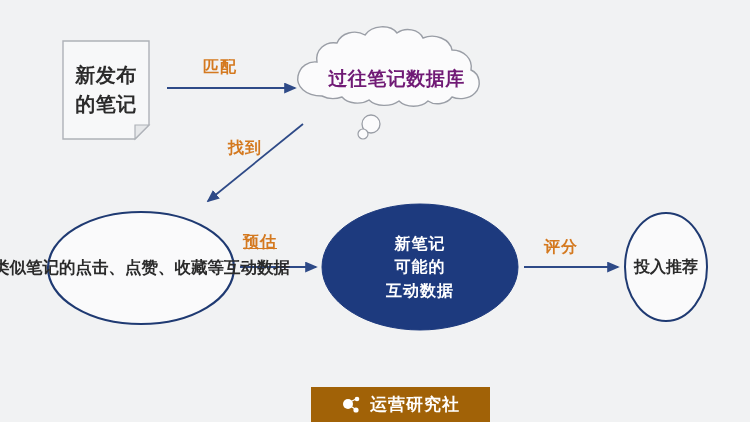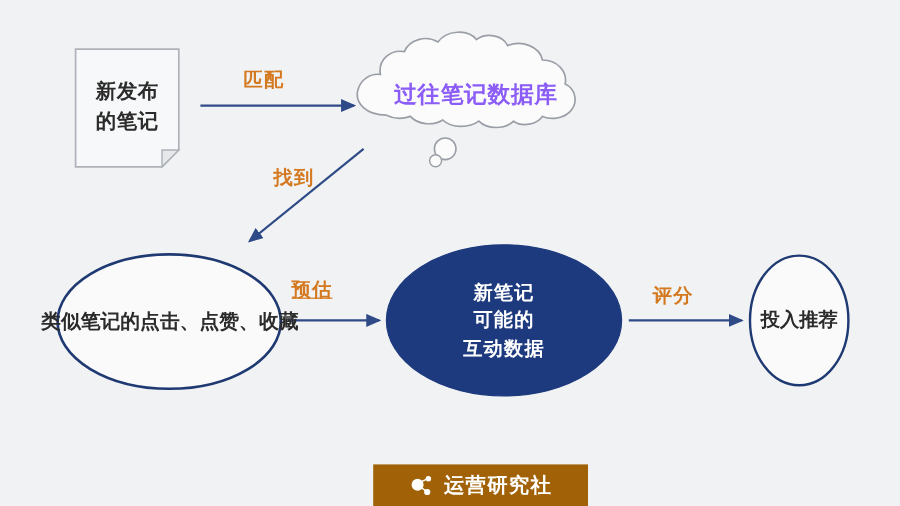--- a/index.html
+++ b/index.html
@@ -34,21 +34,21 @@
     top: 41px;
     width: 86px;
     height: 98px;
     display: flex;
     flex-direction: column;
     align-items: center;
     justify-content: center;
     z-index: 3;
   }
   .doc-text {
-    font-size: 17px;
+    font-size: 20px;
     font-weight: bold;
     color: #2b2b2b;
     line-height: 1.45;
     text-align: right;
     letter-spacing: 0.5px;
   }
 
   
   .cloud-node {
     position: absolute;
@@ -57,21 +57,21 @@
     width: 185px;
     height: 70px;
     display: flex;
     align-items: center;
     justify-content: center;
     z-index: 3;
   }
   .cloud-text {
     font-size: 19px;
     font-weight: bold;
-    color: #8b5cf6;
+    color: #701a75;
     letter-spacing: 0.5px;
     white-space: nowrap;
   }
 
   
   .left-ellipse-node {
     position: absolute;
     left: 48px;
     top: 212px;
     width: 187px;
@@ -234,20 +234,21 @@
     <div class="doc-text">的笔记</div>
   </div>
 
   <div class="cloud-node">
     <div class="cloud-text">过往笔记数据库</div>
   </div>
 
   <div class="left-ellipse-node">
     <div class="line">类似笔记的</div>
     <div class="line">点击、点赞、收藏</div>
+    <div class="line">等互动数据</div>
   </div>
 
   <div class="center-ellipse-node">
     <div class="line">新笔记</div>
     <div class="line">可能的</div>
     <div class="line">互动数据</div>
   </div>
 
   <div class="right-ellipse-node">
     <div class="line">投入</div>

